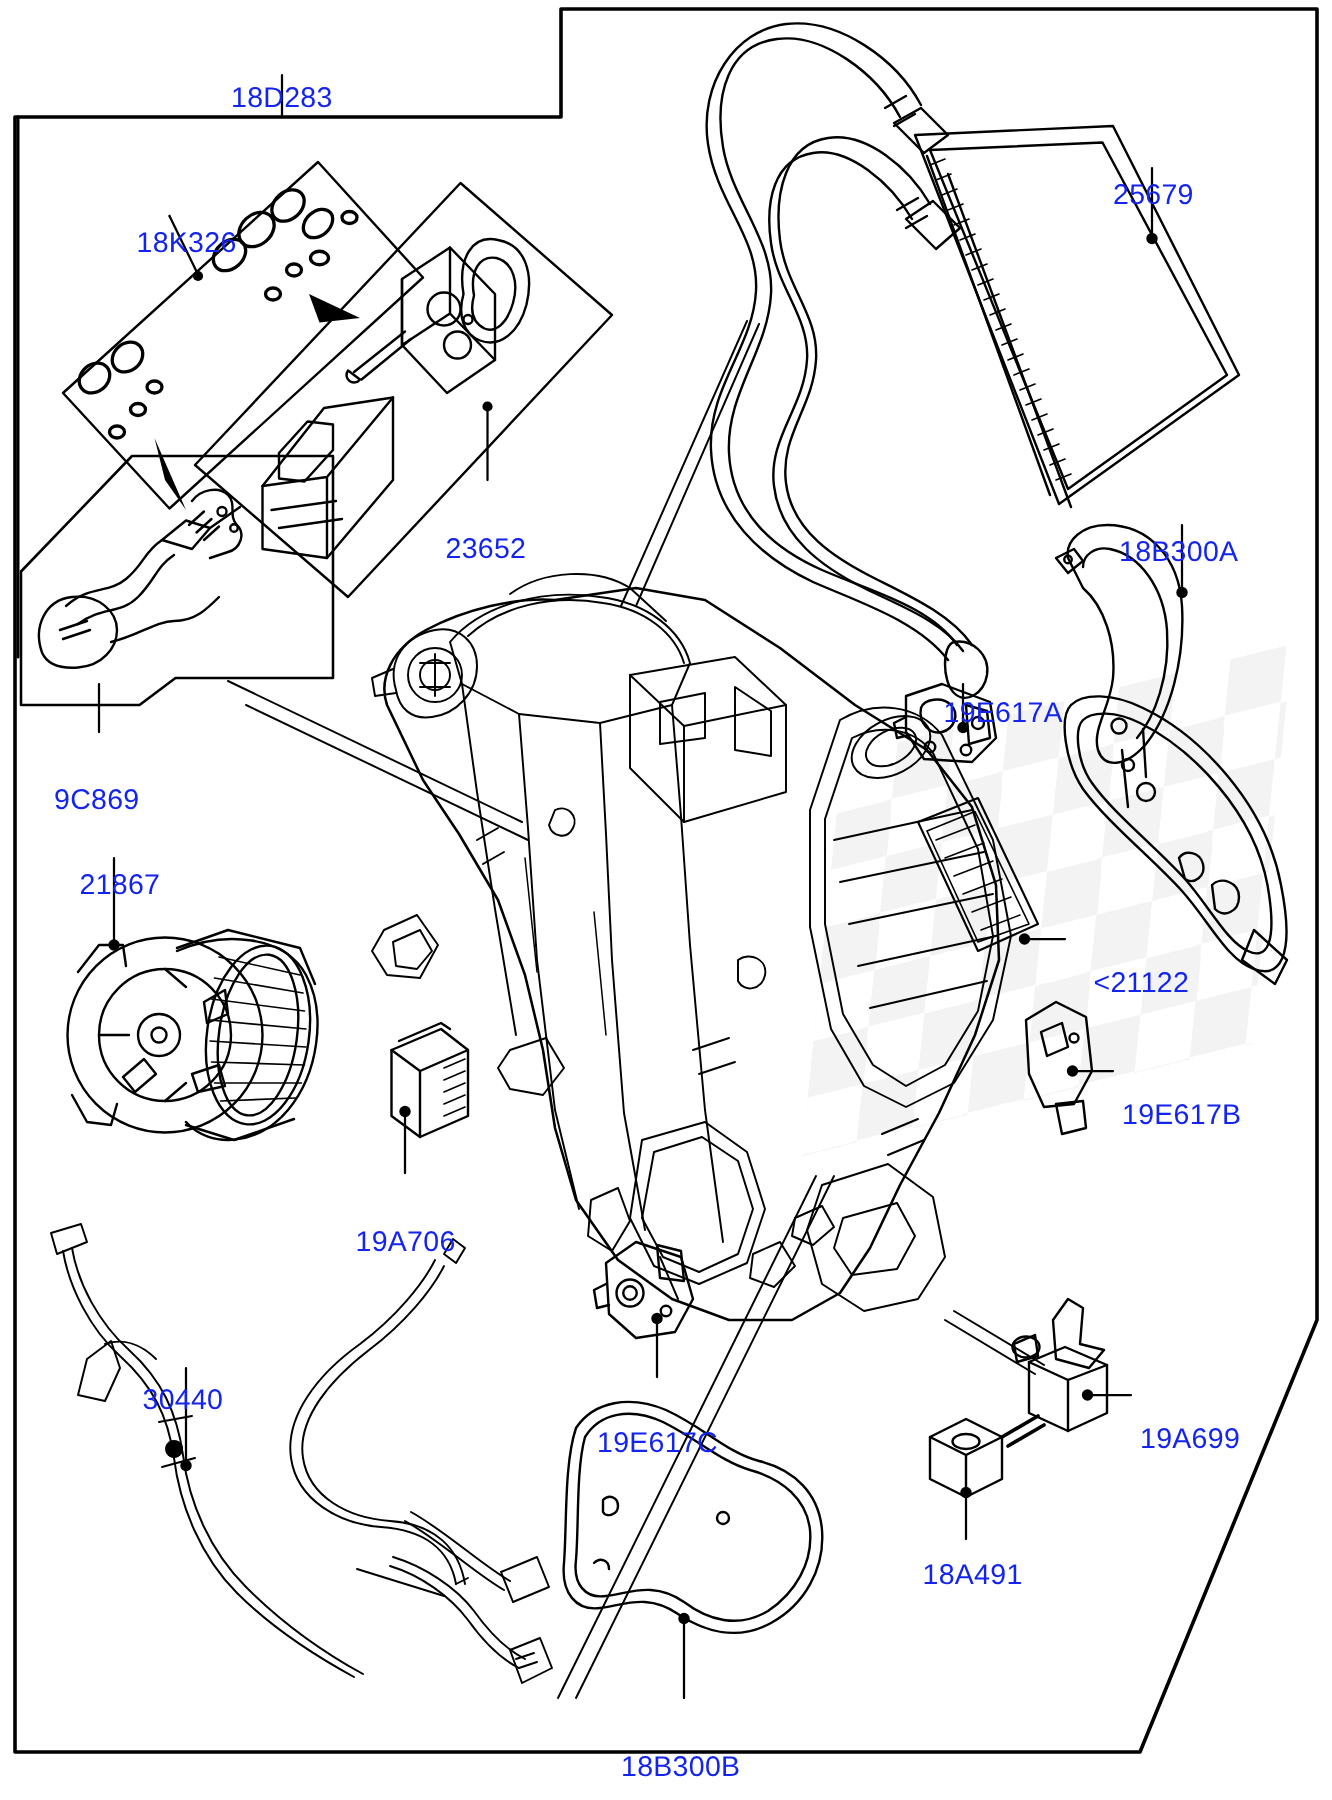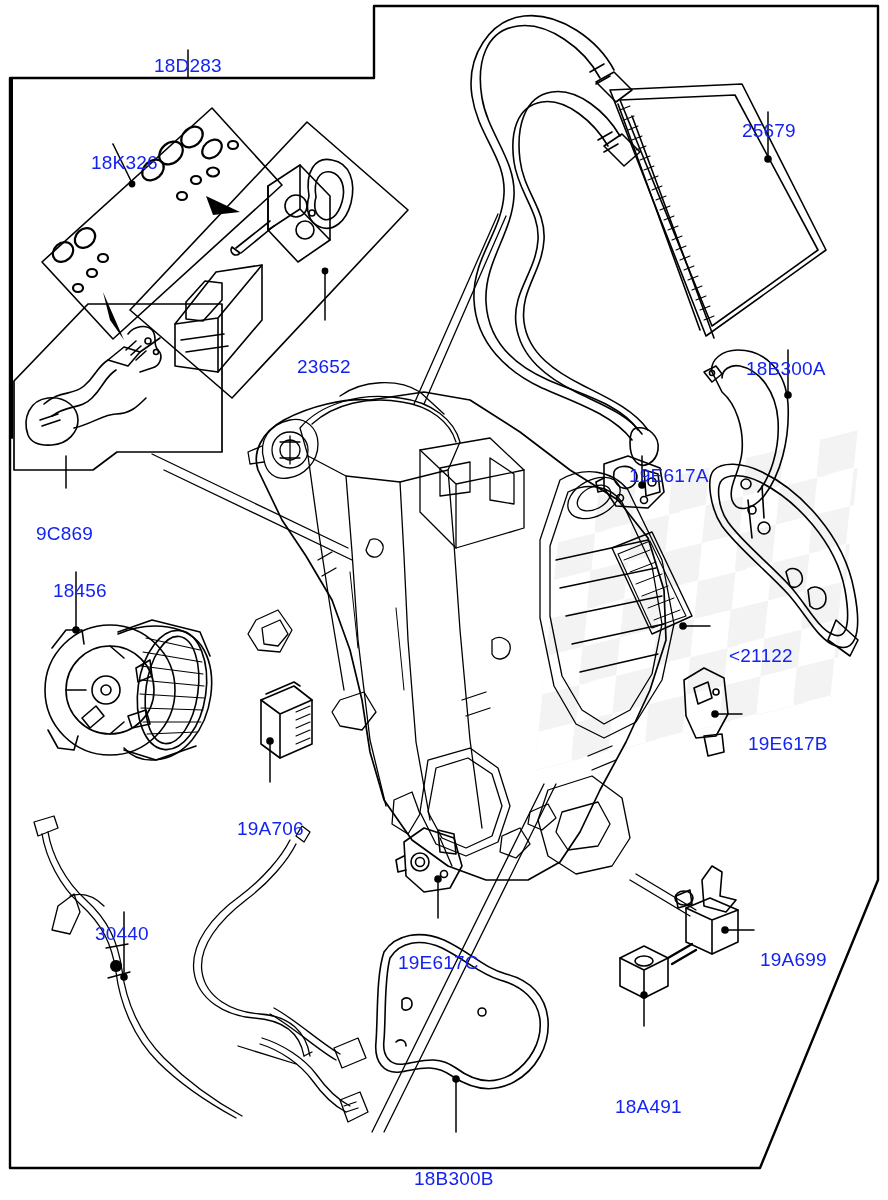--- a/index.html
+++ b/index.html
@@ -409,26 +409,26 @@
         <circle cx="644" cy="995" r="3.8"></circle>
         <circle cx="456" cy="1079" r="3.8"></circle>
       </g>
     </g>
   </svg>
 
   <div class="lbl" style="left:154px;top:27px">18D283</div>
   <div class="lbl" style="left:91px;top:124px">18K326</div>
   <div class="lbl" style="left:297px;top:328px">23652</div>
   <div class="lbl" style="left:36px;top:495px">9C869</div>
-  <div class="lbl" style="left:53px;top:552px">18456</div>
+  <div class="lbl" style="left:53px;top:552px">21867</div>
   <div class="lbl" style="left:237px;top:790px">19A706</div>
   <div class="lbl" style="left:95px;top:895px">30440</div>
   <div class="lbl" style="left:742px;top:92px">25679</div>
   <div class="lbl" style="left:746px;top:330px">18B300A</div>
   <div class="lbl" style="left:629px;top:437px">19E617A</div>
   <div class="lbl" style="left:729px;top:617px">&lt;21122</div>
   <div class="lbl" style="left:748px;top:705px">19E617B</div>
   <div class="lbl" style="left:398px;top:924px">19E617C</div>
   <div class="lbl" style="left:760px;top:921px">19A699</div>
-  <div class="lbl" style="left:615px;top:1068px">18A491</div>
+  <div class="lbl" style="left:615px;top:1012px">18A491</div>
   <div class="lbl" style="left:414px;top:1140px">18B300B</div>
 
 </div>
 
 </body></html>

